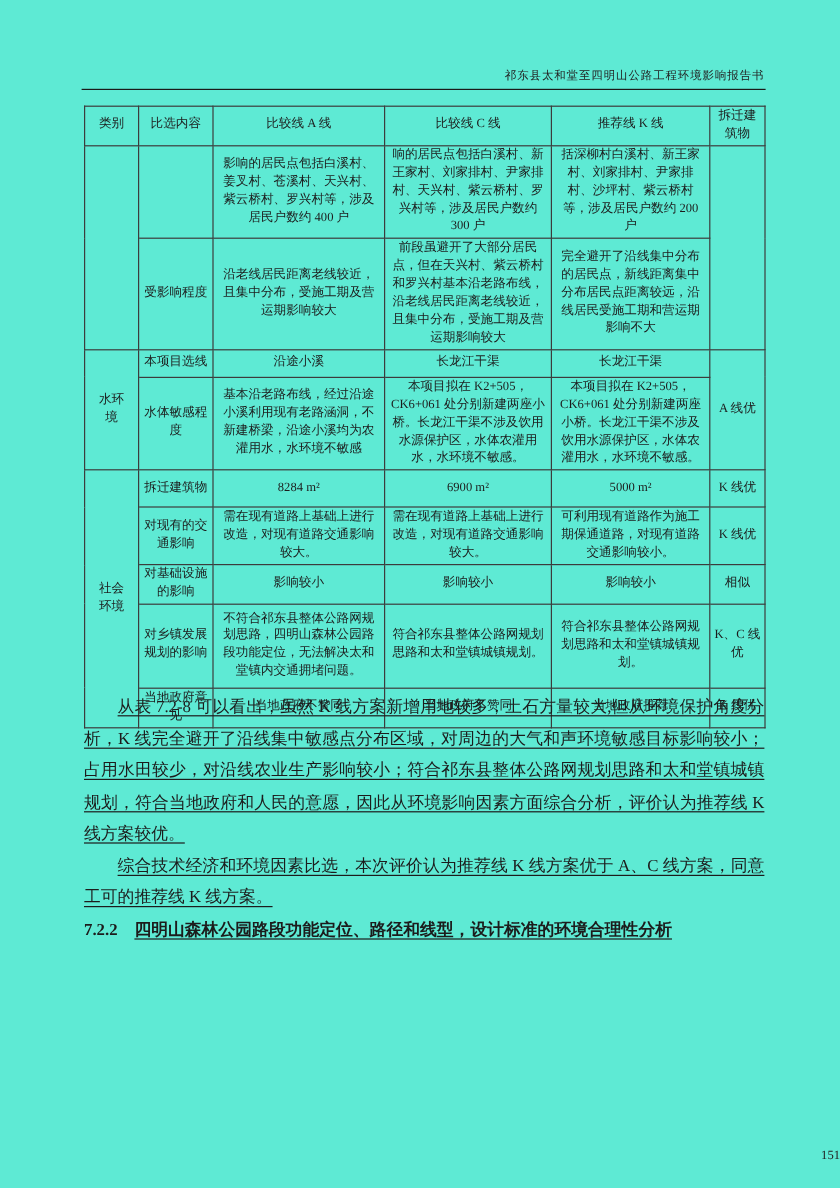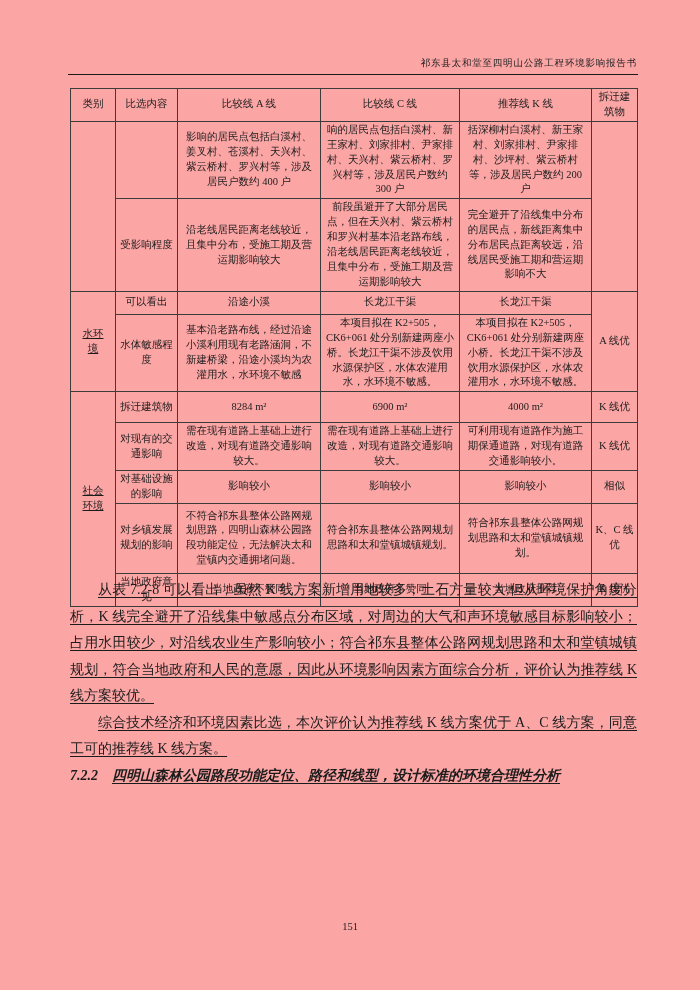--- a/index.html
+++ b/index.html
@@ -1,17 +1,17 @@
 <!DOCTYPE html>
 <html><head>
 <meta charset="utf-8">
 <style>
   html,body{margin:0;padding:0;background:#fff;}
   .page{
-    position:relative;width:700px;height:990px;background:#fca5a5;
+    position:relative;width:700px;height:990px;background:#5eead4;
     font-family:"Liberation Serif","DejaVu Serif",serif;color:#1c1c1c;
     overflow:hidden;
   }
   
   .running-header{
     position:absolute;top:57px;left:70px;width:567px;
     text-align:right;font-size:9.5px;letter-spacing:0.8px;color:#222;
   }
   .header-rule{
     position:absolute;top:74px;left:68px;width:570px;
@@ -21,36 +21,36 @@
   table.cmp{
     position:absolute;top:88px;left:70px;width:567px;
     border-collapse:collapse;table-layout:fixed;
     font-size:10.5px;line-height:1.42;color:#1c1c1c;
   }
   table.cmp th,table.cmp td{
     border:1px solid #3c3c3c;text-align:center;vertical-align:middle;
     padding:1px 3px;font-weight:normal;overflow:hidden;
   }
   table.cmp th{padding:1px 2px;}
-  td.cat span{display:inline-block;width:2.3em;text-decoration:underline;}
+  td.cat span{display:inline-block;width:2.3em;}
   
   .bodytext{
     position:absolute;top:577px;left:70px;width:567px;
     font-size:14px;line-height:26.5px;text-align:justify;
   }
   .bodytext p{margin:0;}
   .indent{text-indent:2em;}
   .u{text-decoration:underline;text-underline-offset:3px;text-decoration-thickness:1px;}
   .bold{font-weight:bold;}
-  .heading{font-weight:bold;font-style:italic;}
+  .heading{font-weight:bold;}
   .hnum{margin-right:1em;}
   
   .footer{
-    position:absolute;top:921px;left:0;width:700px;
-    text-align:center;font-size:10.5px;color:#222;
+    position:absolute;top:958px;left:0;width:700px;
+    text-align:right;font-size:10.5px;color:#222;
   }
 </style>
 </head>
 <body>
 
 <div class="page">
 
   <div class="running-header">
     <span>祁东县太和堂至四明山公路工程环境影响报告书</span>
   </div>
@@ -85,39 +85,39 @@
       </tr>
       <tr style="height:78px">
         <td>受影响程度</td>
         <td>沿老线居民距离老线较近，且集中分布，受施工期及营运期影响较大</td>
         <td>前段虽避开了大部分居民点，但在天兴村、紫云桥村和罗兴村基本沿老路布线，沿老线居民距离老线较近，且集中分布，受施工期及营运期影响较大</td>
         <td>完全避开了沿线集中分布的居民点，新线距离集中分布居民点距离较远，沿线居民受施工期和营运期影响不大</td>
       </tr>
 
       <tr style="height:23px">
         <td class="cat" rowspan="2"><span>水环境</span></td>
-        <td>可以看出</td>
+        <td>本项目选线</td>
         <td>沿途小溪</td>
         <td>长龙江干渠</td>
         <td>长龙江干渠</td>
         <td rowspan="2">A 线优</td>
       </tr>
       <tr style="height:74px">
         <td>水体敏感程度</td>
         <td>基本沿老路布线，经过沿途小溪利用现有老路涵洞，不新建桥梁，沿途小溪均为农灌用水，水环境不敏感</td>
         <td>本项目拟在 K2+505，CK6+061 处分别新建两座小桥。长龙江干渠不涉及饮用水源保护区，水体农灌用水，水环境不敏感。</td>
         <td>本项目拟在 K2+505，CK6+061 处分别新建两座小桥。长龙江干渠不涉及饮用水源保护区，水体农灌用水，水环境不敏感。</td>
       </tr>
 
       <tr style="height:31px">
         <td class="cat" rowspan="5"><span>社会环境</span></td>
         <td>拆迁建筑物</td>
         <td>8284 m²</td>
         <td>6900 m²</td>
-        <td>4000 m²</td>
+        <td>5000 m²</td>
         <td>K 线优</td>
       </tr>
       <tr style="height:37px">
         <td>对现有的交通影响</td>
         <td>需在现有道路上基础上进行改造，对现有道路交通影响较大。</td>
         <td>需在现有道路上基础上进行改造，对现有道路交通影响较大。</td>
         <td>可利用现有道路作为施工期保通道路，对现有道路交通影响较小。</td>
         <td>K 线优</td>
       </tr>
       <tr style="height:30px">

